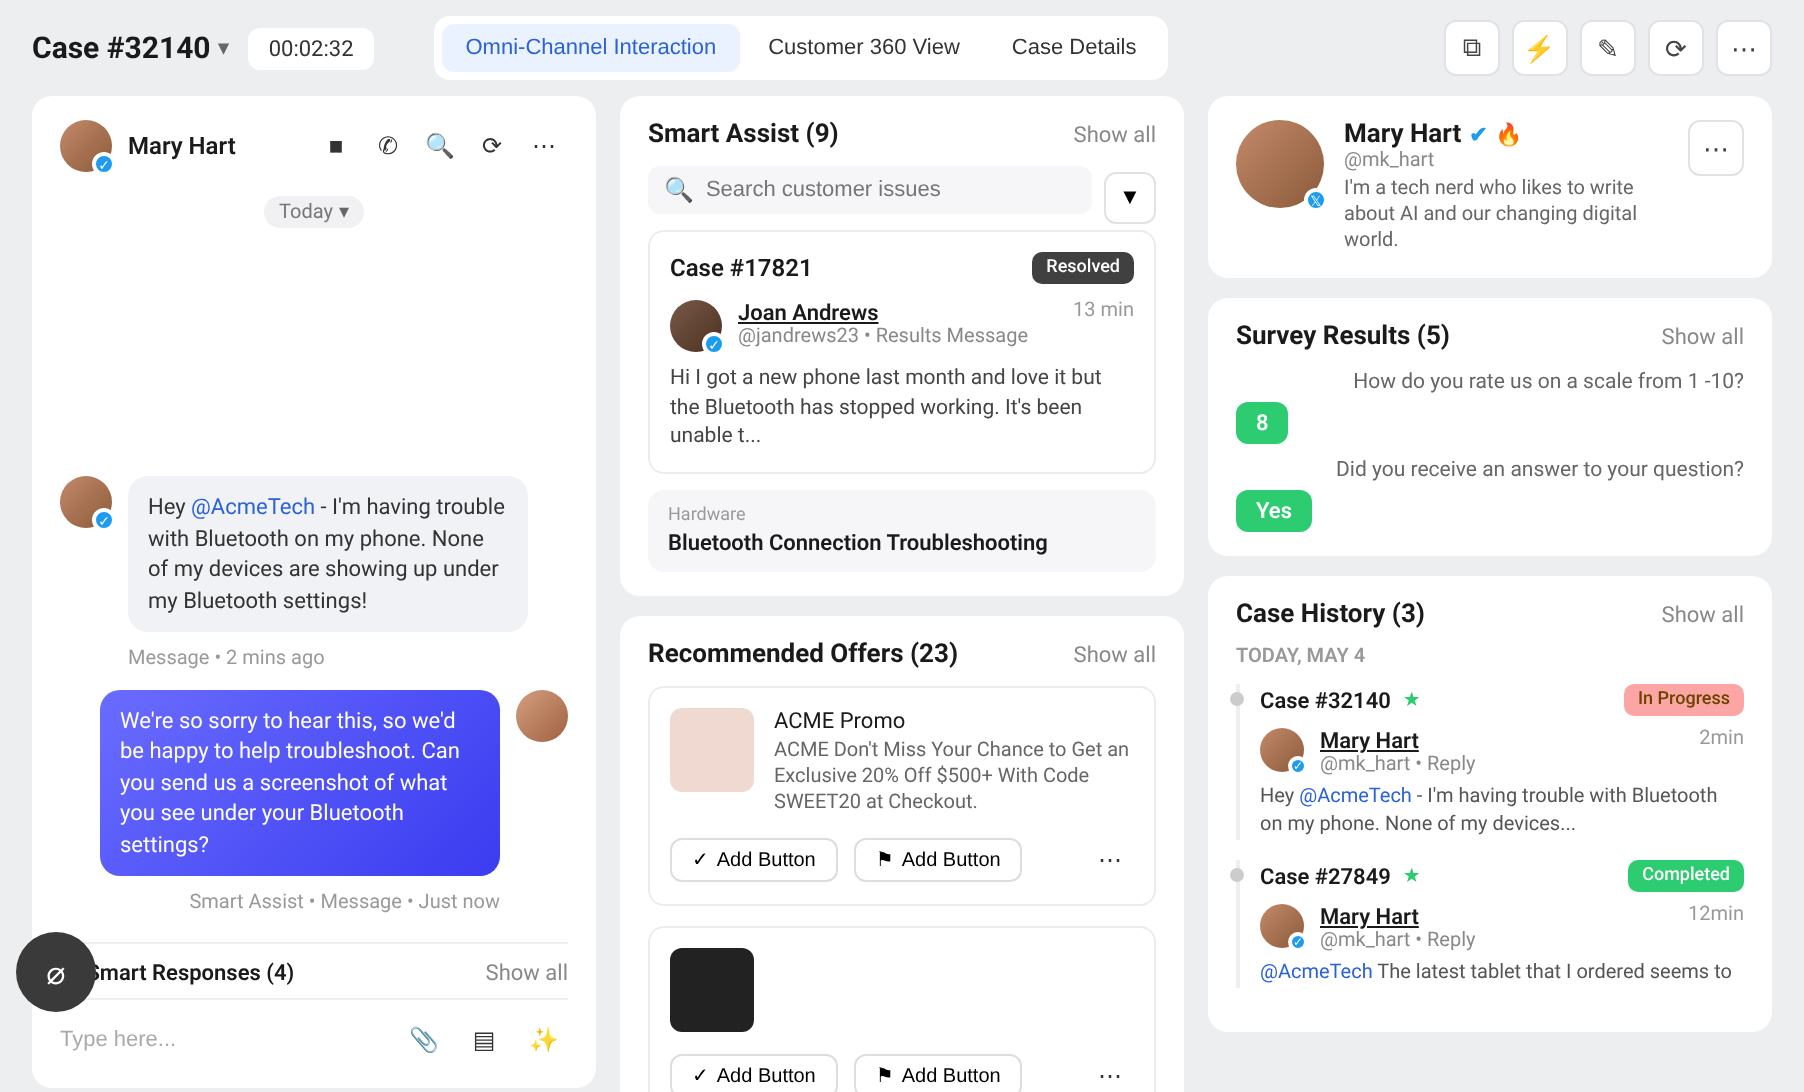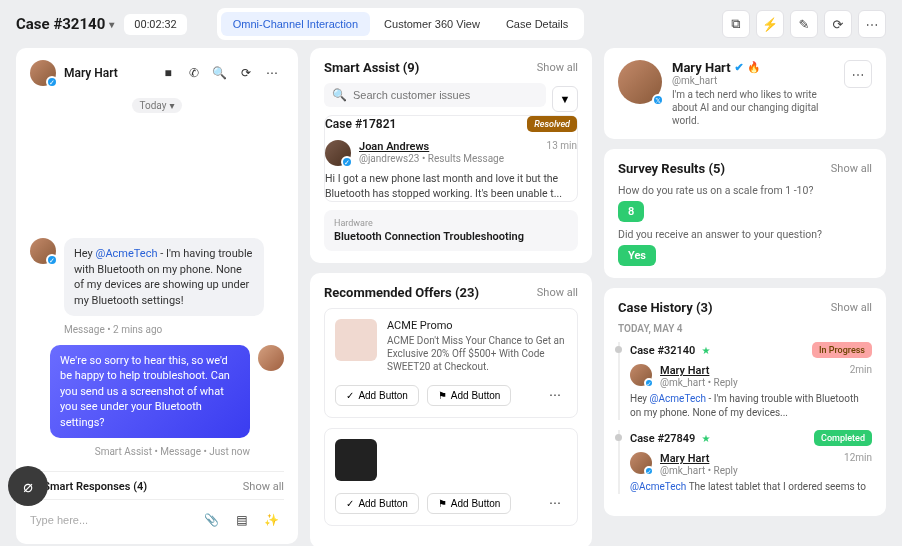--- a/index.html
+++ b/index.html
@@ -38,25 +38,25 @@
 .sr-line { display: flex; align-items: center; justify-content: space-between; border-top: 1px solid #eee; padding-top: 8px; margin-top: 4px; }
 .sr-title { font-size: 11px; font-weight: 600; display: flex; align-items: center; gap: 4px; }
 .composer { display: flex; align-items: center; border-top: 1px solid #eee; padding-top: 8px; margin-top: 6px; }
 .composer input { flex: 1; border: none; outline: none; font-size: 11px; color: #333; }
 .composer input::placeholder { color: #aaa; }
 .comp-ic { display: flex; gap: 6px; color: #666; }
 .search-row { display: flex; align-items: center; background: #f6f6f8; border-radius: 6px; padding: 5px 8px; gap: 6px; margin-bottom: 8px; }
 .search-row input { flex: 1; border: none; outline: none; background: transparent; font-size: 11px; }
 .filter-btn { width: 26px; height: 26px; background: #fff; border: 1px solid #e2e2e6; border-radius: 6px; display: flex; align-items: center; justify-content: center; font-size: 11px; margin-left: 6px; cursor: pointer; }
 .searchwrap { display: flex; align-items: center; }
-.case-card { border: 1px solid #ececef; border-radius: 8px; margin-bottom: 8px; }
+.case-card { border: 1px solid #ececef; border-radius: 8px; padding: 10px; margin-bottom: 8px; }
 .cc-hd { display: flex; justify-content: space-between; align-items: center; margin-bottom: 8px; }
 .cc-title { font-weight: 600; font-size: 12px; }
 .badge { font-size: 9px; padding: 3px 7px; border-radius: 5px; font-weight: 500; }
-.badge.green { background: #a16207; color: #fff; font-style: italic; }
+.badge.green { background: #404040; color: #fff; }
 .badge.orange { background: #fca5a5; color: #6b4300; }
 .badge.green2 { background: #2ecc71; color: #fff; }
 .cc-person { display: flex; gap: 8px; align-items: flex-start; }
 .cc-pn { font-weight: 600; font-size: 11px; text-decoration: underline; }
 .cc-ph { font-size: 10px; color: #888; }
 .cc-body { font-size: 10.5px; color: #444; margin-top: 6px; line-height: 1.4; }
 .cc-time { font-size: 10px; color: #999; margin-left: auto; }
 .hw-card { background: #f6f6f8; border-radius: 8px; padding: 8px 10px; }
 .hw-label { font-size: 9px; color: #999; margin-bottom: 2px; }
 .hw-title { font-size: 11px; font-weight: 600; }
@@ -71,21 +71,21 @@
 .profile { display: flex; gap: 10px; }
 .prof-name { font-weight: 700; font-size: 13px; display: flex; align-items: center; gap: 4px; }
 .verif { color: #1d9bf0; font-size: 11px; }
 .fire { font-size: 11px; }
 .prof-h { font-size: 10px; color: #888; margin-bottom: 2px; }
 .prof-bio { font-size: 10px; color: #666; line-height: 1.3; margin-top: 2px; }
 .prof-more { margin-left: auto; }
 .stats { display: flex; gap: 20px; margin-top: 10px; }
 .stat-n { font-weight: 700; font-size: 13px; }
 .stat-l { font-size: 10px; color: #888; }
-.sv-q { font-size: 10.5px; color: #666; margin: 6px 0 4px; }
+.sv-q { font-size: 10.5px; color: #666; margin: 6px 0 4px; text-align: right; }
 .sv-a { display: inline-block; background: #2ecc71; color: #fff; border-radius: 6px; padding: 4px 10px; font-size: 11px; font-weight: 600; }
 .ch-day { font-size: 10px; color: #999; font-weight: 600; margin: 4px 0 8px; }
 .ch-item { border-left: 2px solid #eee; padding-left: 10px; margin-bottom: 10px; position: relative; }
 .ch-item::before { content: ''; position: absolute; left: -5px; top: 4px; width: 7px; height: 7px; border-radius: 50%; background: #ccc; }
 .ch-hd { display: flex; align-items: center; gap: 6px; }
 .ch-title { font-weight: 600; font-size: 11px; }
 .star { color: #2ecc71; font-size: 10px; }
 .ch-time { font-size: 10px; color: #999; }
 .ch-body { font-size: 10px; color: #555; margin-top: 4px; line-height: 1.4; }
 .camera-badge { position: fixed; bottom: 40px; left: 8px; width: 40px; height: 40px; border-radius: 50%; background: #3a3a3a; color: #fff; display: flex; align-items: center; justify-content: center; font-size: 16px; }

